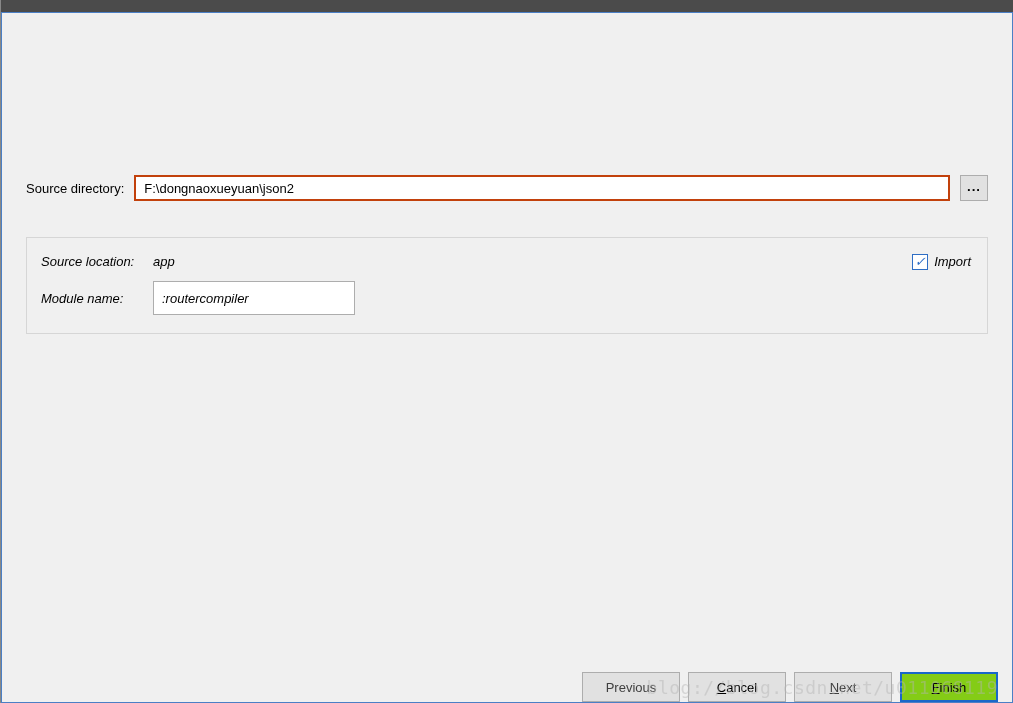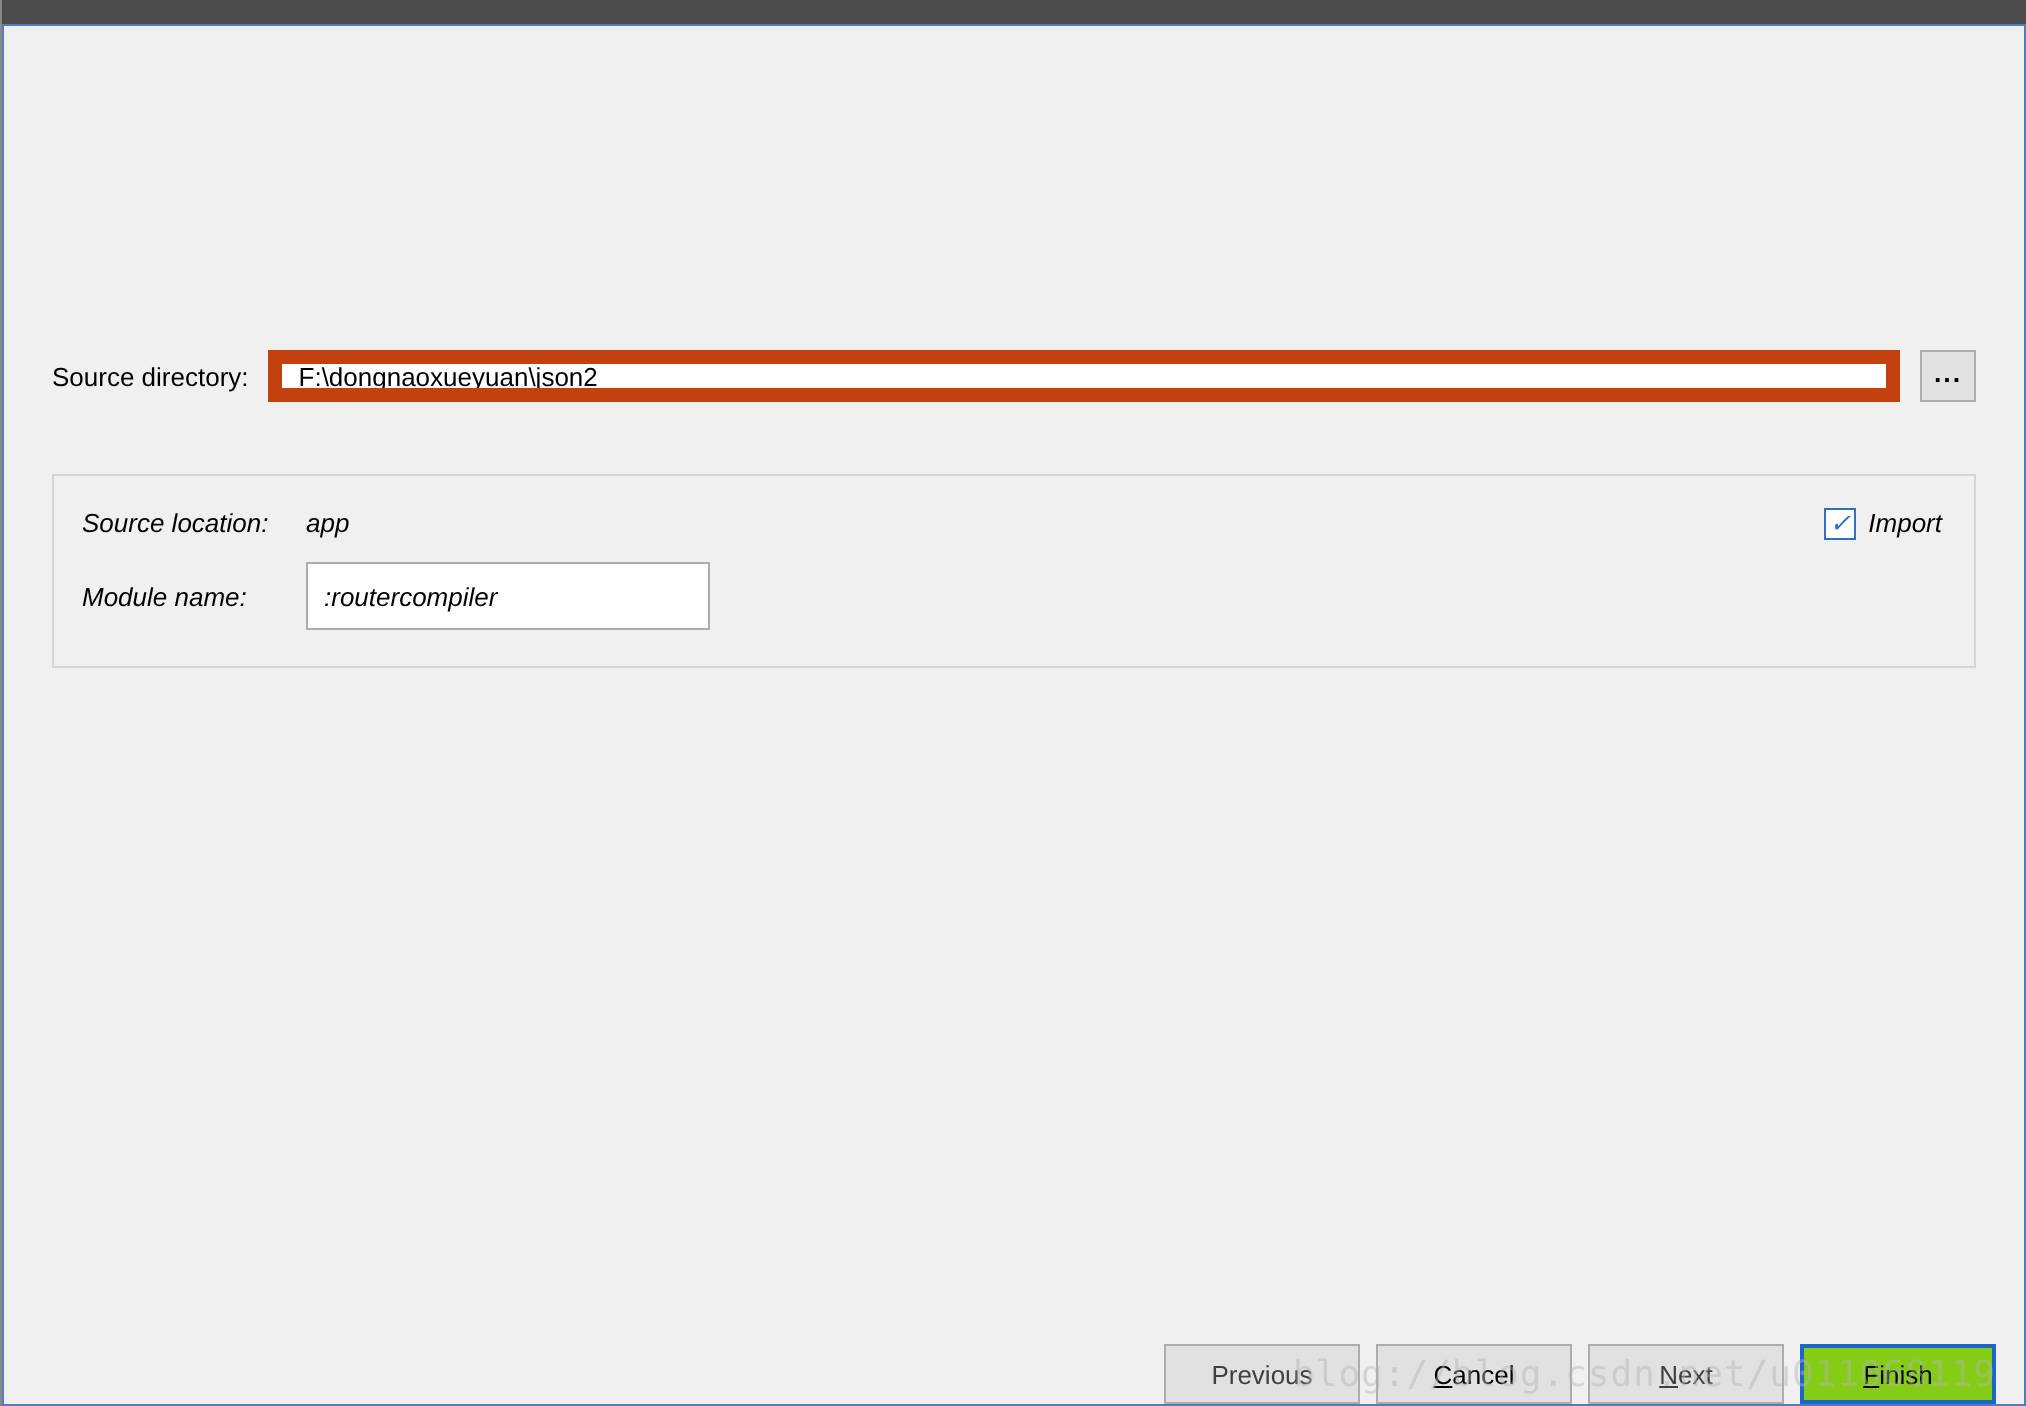--- a/index.html
+++ b/index.html
@@ -44,21 +44,21 @@
   .body-spacer-top { height: 108px; }
   .source-dir-row {
     display: flex;
     align-items: center;
     gap: 10px;
   }
   .source-dir-row label { white-space: nowrap; }
   .textinput {
     flex: 1 1 auto;
     height: 26px;
-    border: 7px solid #c2410c;
+    border: 2px solid #c2410c;
     background: #fff;
     padding: 0 8px;
     font: inherit;
     box-sizing: border-box;
   }
   .browse-btn {
     width: 28px;
     height: 26px;
     border: 1px solid #adadad;
     background: #e1e1e1;

